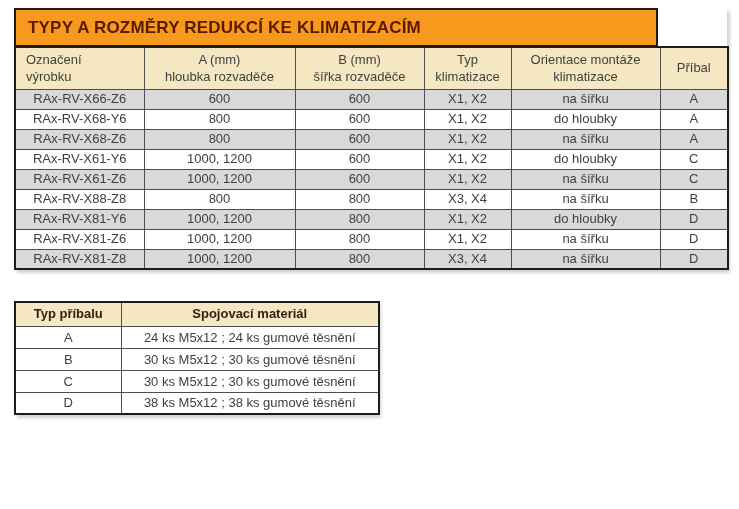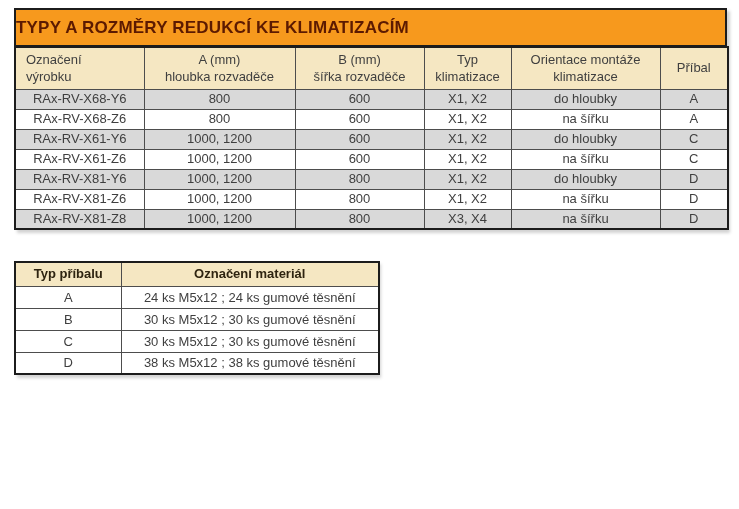--- a/index.html
+++ b/index.html
@@ -10,27 +10,28 @@
     overflow: hidden;
   }
   .page { position: absolute; left: 14px; top: 8px; }
 
   
   .main-block {
     width: 713px;
     box-shadow: 3px 3px 3px rgba(0,0,0,0.18);
   }
   .title-bar {
-    width: 713px; height: 38px;
+    width: 644px; height: 38px;
     background: var(--title-bg, #f7991d);
     border: 2px solid var(--border-dark, #1c1c1c);
     border-bottom: 1px solid var(--border-dark, #1c1c1c);
     color: var(--title-text, #5c1a01);
     font-size: 17px; font-weight: bold;
     display: flex; align-items: center;
+    padding-left: 12px;
     letter-spacing: 0.2px;
   }
   table {
     border-collapse: collapse;
     table-layout: fixed;
     padding-left: 12px;
   }
   table.main { width: 713px; border: 2px solid var(--border-dark, #1c1c1c); }
   th, td {
     border: 1px solid var(--border-cell, #4d4d4d);
@@ -94,20 +95,28 @@
 šířka rozvaděče</th>
           <th>Typ
 klimatizace</th>
           <th>Orientace montáže
 klimatizace</th>
           <th>Příbal</th>
         </tr>
       </thead>
       <tbody id="main-tbody">
           <tr>
+            <td>RAx-RV-X66-Z6</td>
+            <td>600</td>
+            <td>600</td>
+            <td>X1, X2</td>
+            <td>na šířku</td>
+            <td>A</td>
+          </tr>
+          <tr>
             <td>RAx-RV-X68-Y6</td>
             <td>800</td>
             <td>600</td>
             <td>X1, X2</td>
             <td>do hloubky</td>
             <td>A</td>
           </tr>
           <tr>
             <td>RAx-RV-X68-Z6</td>
             <td>800</td>
@@ -124,20 +133,28 @@
             <td>do hloubky</td>
             <td>C</td>
           </tr>
           <tr>
             <td>RAx-RV-X61-Z6</td>
             <td>1000, 1200</td>
             <td>600</td>
             <td>X1, X2</td>
             <td>na šířku</td>
             <td>C</td>
+          </tr>
+          <tr>
+            <td>RAx-RV-X88-Z8</td>
+            <td>800</td>
+            <td>800</td>
+            <td>X3, X4</td>
+            <td>na šířku</td>
+            <td>B</td>
           </tr>
           <tr>
             <td>RAx-RV-X81-Y6</td>
             <td>1000, 1200</td>
             <td>800</td>
             <td>X1, X2</td>
             <td>do hloubky</td>
             <td>D</td>
           </tr>
           <tr>
@@ -162,21 +179,21 @@
 
   <div class="acc-block">
     <table class="acc">
       <colgroup>
         <col style="width:106px">
           <col style="width:258px">
       </colgroup>
       <thead>
         <tr>
           <th>Typ příbalu</th>
-          <th>Označení materiál</th>
+          <th>Spojovací materiál</th>
         </tr>
       </thead>
       <tbody id="acc-tbody">
           <tr>
             <td>A</td>
             <td>24 ks M5x12 ; 24 ks gumové těsnění</td>
           </tr>
           <tr>
             <td>B</td>
             <td>30 ks M5x12 ; 30 ks gumové těsnění</td>

